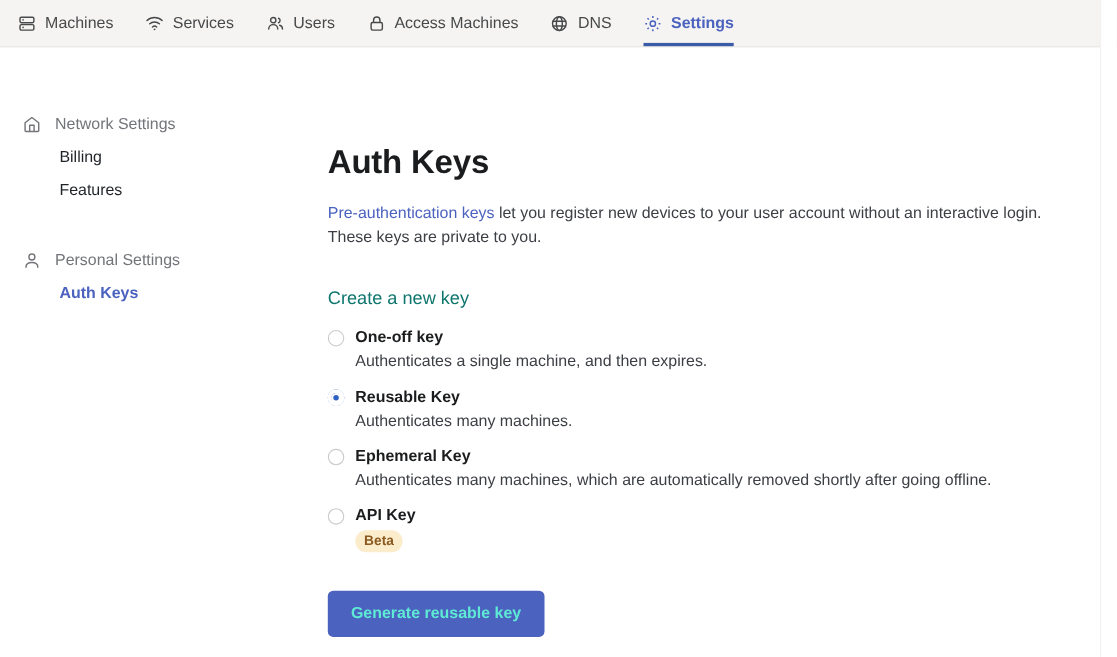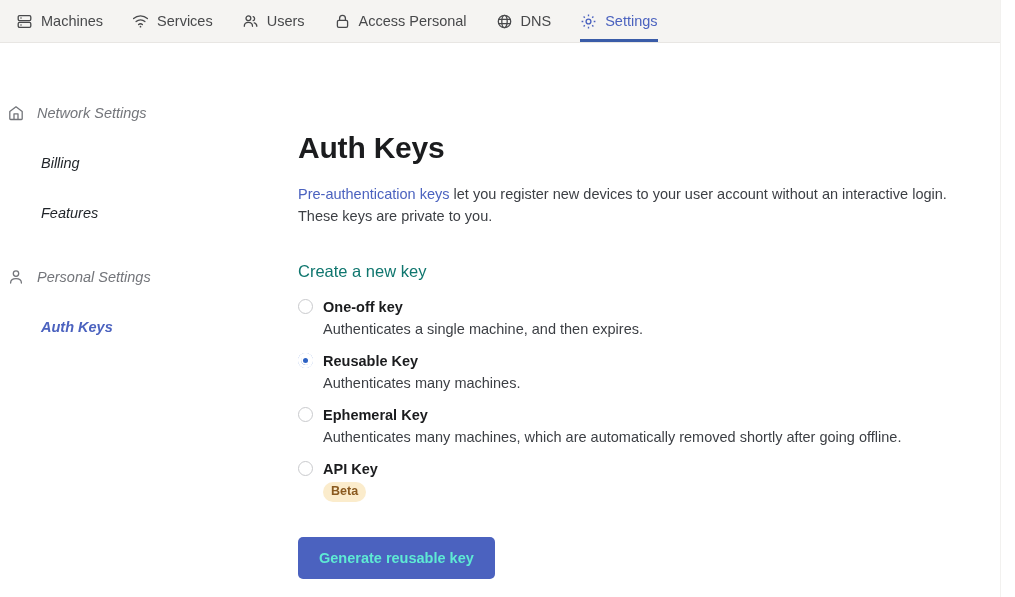--- a/index.html
+++ b/index.html
@@ -33,21 +33,21 @@
     gap: 8px;
     padding: 0 14px 0 0;
     margin-right: 15px;
     font-size: 14.5px;
     color: #48494b;
     cursor: pointer;
     position: relative;
     user-select: none;
   }
   .nav-item .nav-label { line-height: 1; }
-  .nav-item.active { color: #4b62bf; font-weight: 400; justify-content: flex-end; }
+  .nav-item.active { color: #4b62bf; font-weight: 700; justify-content: flex-end; }
   .nav-item.active .underline {
     position: absolute;
     left: 0;
     right: 14px;
     bottom: 0;
     height: 3px;
     background: #3a5ca8;
   }
   .nav-icon {
     width: 17px;
@@ -61,22 +61,21 @@
 
   
   .page {
     display: flex;
     height: calc(597px - 43px);
   }
   .sidebar {
     width: 290px;
     flex: 0 0 290px;
     padding-top: 55px;
-    padding-left: 7px;
-    font-style: italic;
+    padding-left: 20px;
   }
   .side-group { margin-bottom: 34px; }
   .side-head {
     display: flex;
     align-items: center;
     gap: 12px;
     font-size: 14.5px;
     color: #73757a;
     height: 30px;
     cursor: pointer;
@@ -89,21 +88,20 @@
     justify-content: center;
     flex: 0 0 auto;
   }
   .side-link {
     display: block;
     font-size: 14.5px;
     color: #1f2328;
     padding: 7px 0 7px 34px;
     cursor: pointer;
     text-decoration: none;
-    margin-top: 20px;
   }
   .side-link.active { color: #4b62bf; font-weight: 600; }
 
   
   .main {
     flex: 1;
     padding: 88px 30px 0 8px;
     min-width: 0;
   }
   h1.page-title {
@@ -127,21 +125,21 @@
     font-weight: 400;
     margin: 0 0 18px 0;
     color: #0f766e;
   }
 
   .option {
     margin-bottom: 13px;
   }
   .option-row {
     display: flex;
-    align-items: flex-start;
+    align-items: center;
     gap: 10px;
     cursor: pointer;
   }
   .radio {
     width: 15px;
     height: 15px;
     border-radius: 50%;
     border: 1px solid #c9cacd;
     background: #ffffff;
     flex: 0 0 auto;
@@ -259,21 +257,21 @@
     <span class="nav-label">Users</span>
   </div>
 
   <div class="nav-item">
     <span class="nav-icon">
       <svg width="17" height="17" viewBox="0 0 17 17" fill="none" stroke="#48494b" stroke-width="1.3">
         <rect x="3.4" y="7.4" width="10.2" height="7" rx="1.4"></rect>
         <path d="M5.6 7.4V5.3a2.9 2.9 0 0 1 5.8 0v2.1"></path>
       </svg>
     </span>
-    <span class="nav-label">Access Personal</span>
+    <span class="nav-label">Access Machines</span>
   </div>
 
   <div class="nav-item">
     <span class="nav-icon">
       <svg width="17" height="17" viewBox="0 0 17 17" fill="none" stroke="#48494b" stroke-width="1.3">
         <circle cx="8.5" cy="8.5" r="6.2"></circle>
         <ellipse cx="8.5" cy="8.5" rx="2.7" ry="6.2"></ellipse>
         <path d="M2.5 6.3h12M2.5 10.7h12"></path>
       </svg>
     </span>

